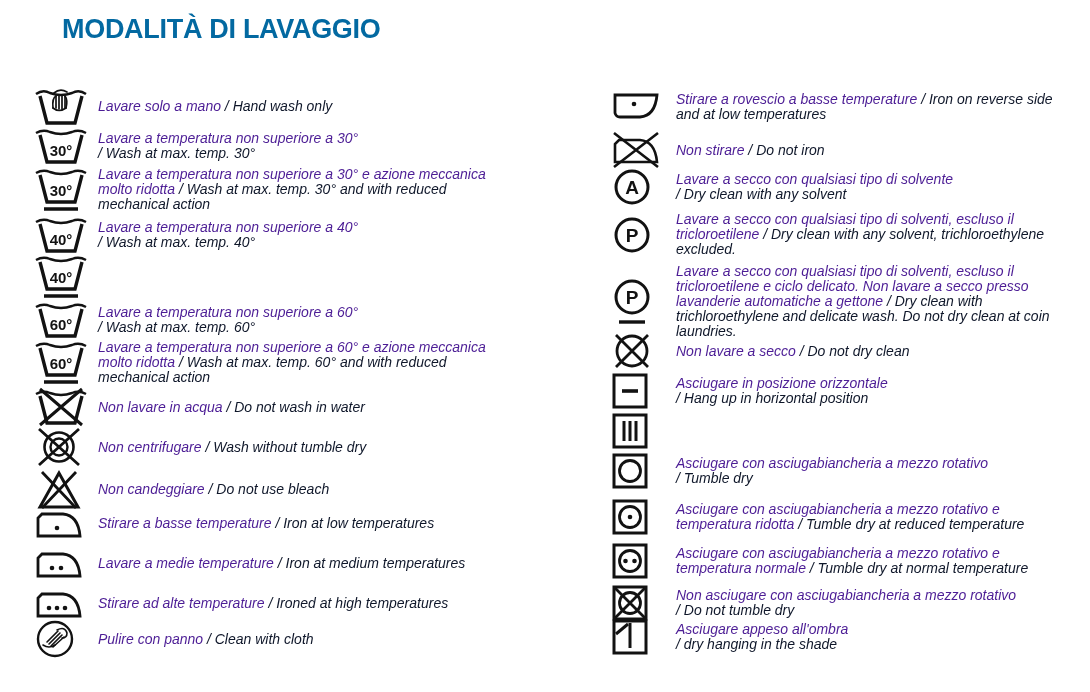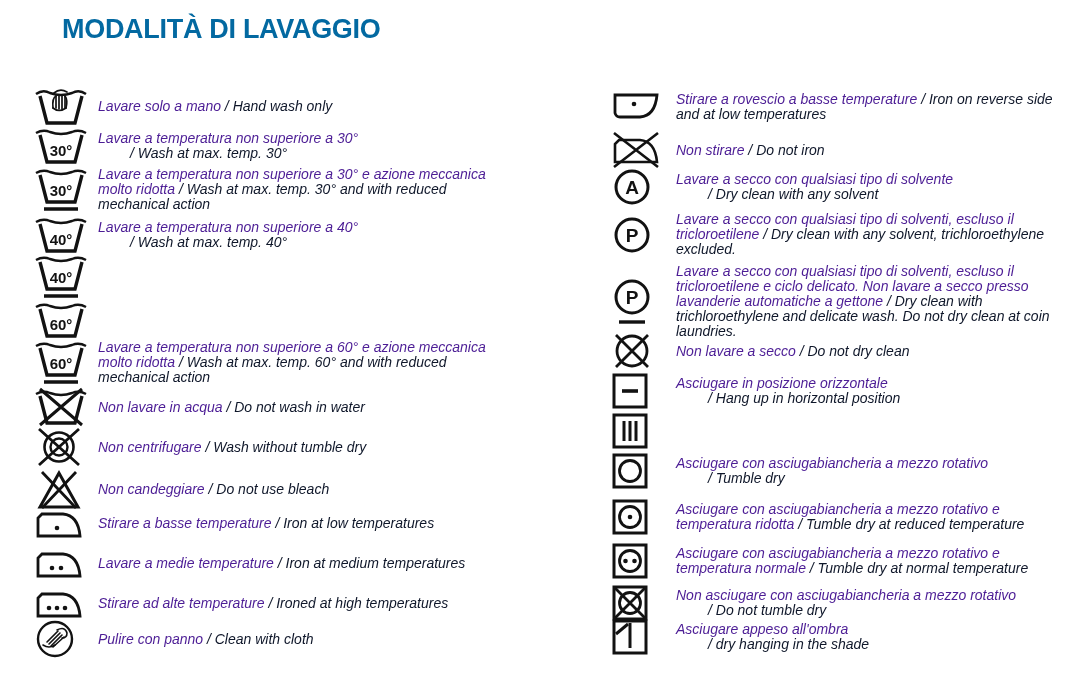--- a/index.html
+++ b/index.html
@@ -10,21 +10,21 @@
     color:#0369a1; letter-spacing:-0.3px; font-style:normal; }
   .col { position:absolute; top:0; }
   .col-left  { left:35px; }
   .col-right { left:612px; }
   .row { position:absolute; left:0; display:flex; align-items:center; }
   .icn { flex:0 0 63px; width:63px; display:flex; align-items:center;text-align:center; }
   .col-right .icn { flex:0 0 64px; width:64px; }
   .txt { width:396px; font-style:italic; font-size:14px; line-height:15px; }
   .it { color:#4c1d95; }
   .en { color:#0f172a; }
-  .stack .en { display:block;margin-left:32px; }
+  .stack .en { display:block; }
   svg text { font-family:"Liberation Sans", sans-serif; }
 </style>
 </head>
 <body>
 
 <div class="page">
   <h1 class="title">MODALITÀ DI LAVAGGIO</h1>
 
   <div class="col col-left">
 
@@ -94,20 +94,21 @@
     </div>
 
     <div class="row stack" style="top:300px">
       <span class="icn">
         <svg width="52" height="40" viewBox="0 0 52 40" fill="none" stroke="#121212">
           <path d="M1,7 Q8,3 15,6 Q26,10 37,6 Q44,3 51,7" stroke-width="2.4"></path>
           <path d="M5,9 L12,36 L40,36 L47,9" stroke-width="3.4"></path>
           <text x="26" y="30" text-anchor="middle" font-size="15" font-weight="bold" fill="#121212" stroke="none">60°</text>
         </svg>
       </span>
+      <span class="txt"><span class="it">Lavare a temperatura non superiore a 60°</span> <span class="en">/ Wash at max. temp. 60°</span></span>
     </div>
 
     <div class="row" style="top:339px">
       <span class="icn">
         <svg width="52" height="47" viewBox="0 0 52 47" fill="none" stroke="#121212">
           <path d="M1,7 Q8,3 15,6 Q26,10 37,6 Q44,3 51,7" stroke-width="2.4"></path>
           <path d="M5,9 L12,36 L40,36 L47,9" stroke-width="3.4"></path>
           <path d="M9,43 L43,43" stroke-width="3.4"></path>
           <text x="26" y="30" text-anchor="middle" font-size="15" font-weight="bold" fill="#121212" stroke="none">60°</text>
         </svg>

